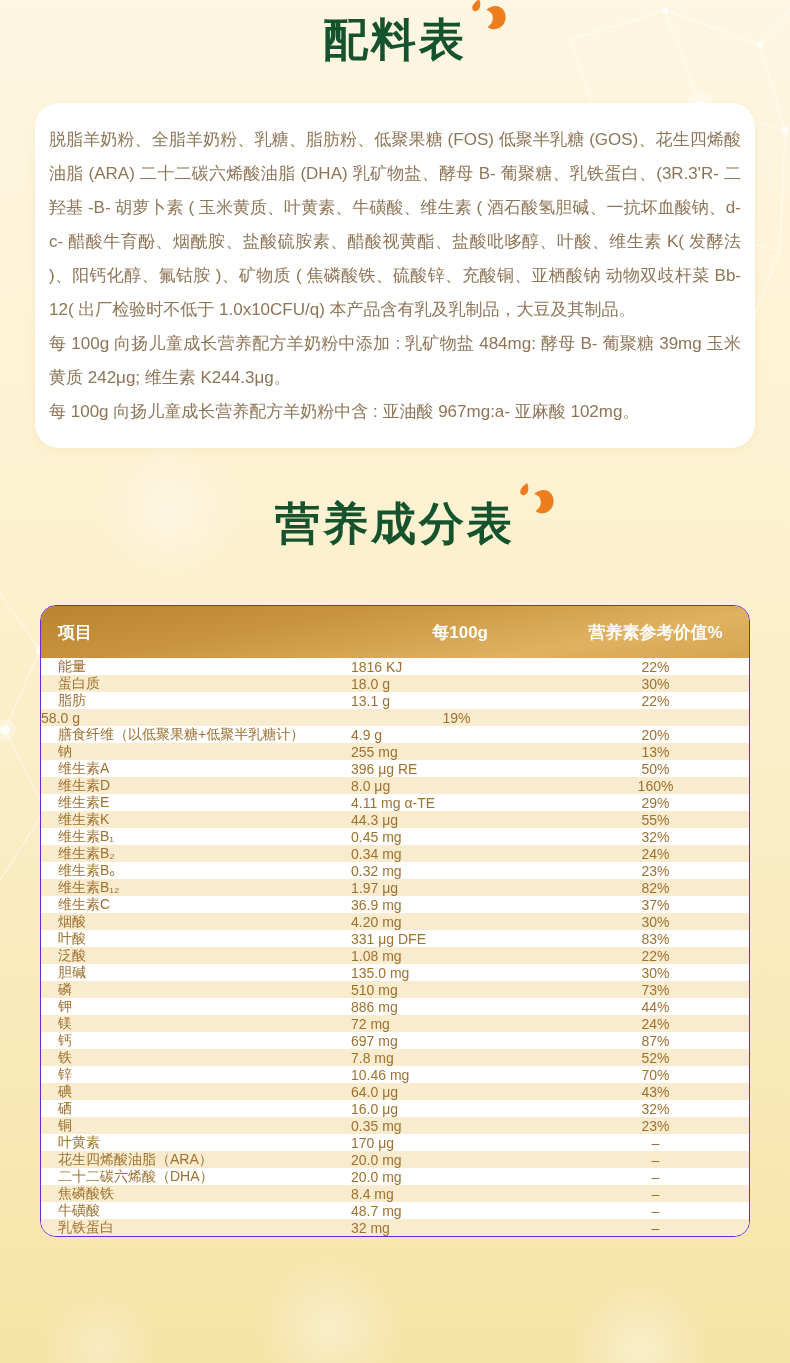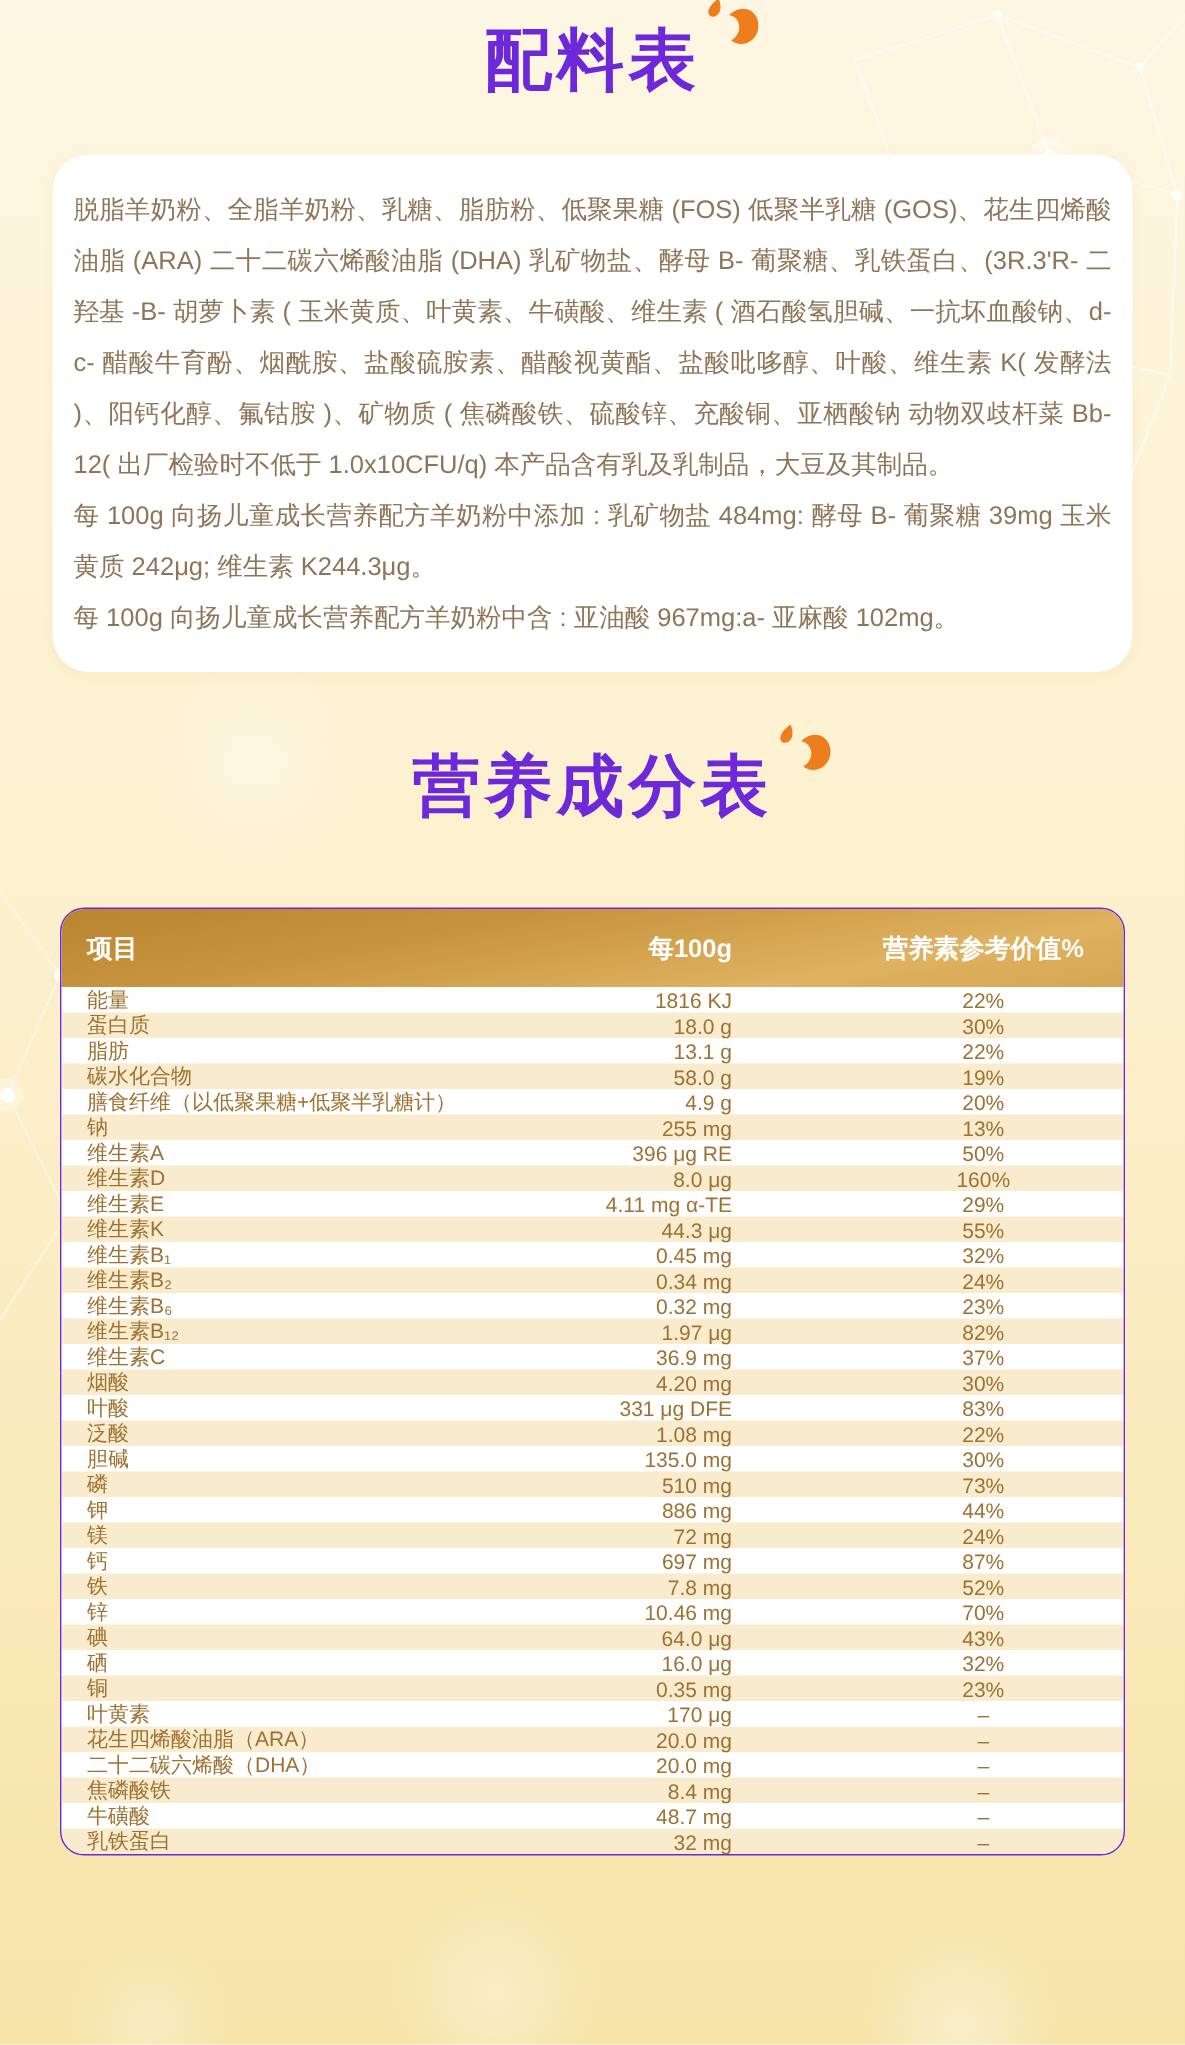--- a/index.html
+++ b/index.html
@@ -12,21 +12,21 @@
   .page { position:relative; width:790px; height:1363px; }
 
   
   .deco { position:absolute; pointer-events:none; }
   .glow { position:absolute; border-radius:50%; pointer-events:none;
     background:radial-gradient(circle, rgba(255,255,255,.75) 0%, rgba(255,255,255,0) 65%); }
 
   
   .section-title { position:absolute; left:0; width:790px; text-align:center; }
   .title-inner { position:relative; display:inline-block; }
-  .title-text { font-size:45px; font-weight:700; color:#6d28d9; letter-spacing:3px; line-height:1.25; }
+  .title-text { font-size:45px; font-weight:700; color:#14532d; letter-spacing:3px; line-height:1.25; }
   .splash { position:absolute; right:-40px; top:-14px; width:38px; height:42px; }
 
   
   .card {
     position:absolute; left:35px; top:103px; width:720px; min-height:345px;
     background:#ffffff; border-radius:24px; padding:20px 14px 12px 14px;
     box-shadow:0 2px 8px rgba(210,170,90,.12);
   }
   .card p {
     font-size:17px; line-height:34px; color:#8e7557; text-align:justify;
@@ -47,21 +47,21 @@
   }
   .th-item  { padding-left:17px; text-align:left; }
   .th-value { text-align:right; padding-right:8px; }
   .th-nrv   { text-align:center; padding-left:66px; }
   .tbody .trow {
     display:grid; grid-template-columns:310px 145px 1fr; align-items:center;
     height:17px; color:#9f7130; font-size:14px; background:#ffffff;
   }
   .tbody .trow:nth-child(even) { background:#f9ecce; }
   .td-item  { padding-left:17px; white-space:nowrap; overflow:hidden; }
-  .td-value { text-align:right; padding-right:8px; white-space:nowrap; }
+  .td-value { padding-right:8px; white-space:nowrap; }
   .td-nrv   { text-align:center; padding-left:66px; white-space:nowrap; }
 </style>
 </head>
 <body>
 
 <div class="page">
 
   <svg class="deco" style="right:0; top:0; width:240px; height:340px;" viewBox="0 0 240 340">
     <g stroke="#ffffff" stroke-width="1.4" opacity="0.55" fill="none">
       <path d="M20 40 L115 10 L210 45 L240 10"></path>
@@ -145,21 +145,20 @@
           <div class="td-item">蛋白质</div>
           <div class="td-value">18.0 g</div>
           <div class="td-nrv">30%</div>
         </div>
         <div class="trow">
           <div class="td-item">脂肪</div>
           <div class="td-value">13.1 g</div>
           <div class="td-nrv">22%</div>
         </div>
         <div class="trow">
-          <div class="td-item">碳水化合物</div>
           <div class="td-value">58.0 g</div>
           <div class="td-nrv">19%</div>
         </div>
         <div class="trow">
           <div class="td-item">膳食纤维（以低聚果糖+低聚半乳糖计）</div>
           <div class="td-value">4.9 g</div>
           <div class="td-nrv">20%</div>
         </div>
         <div class="trow">
           <div class="td-item">钠</div>

